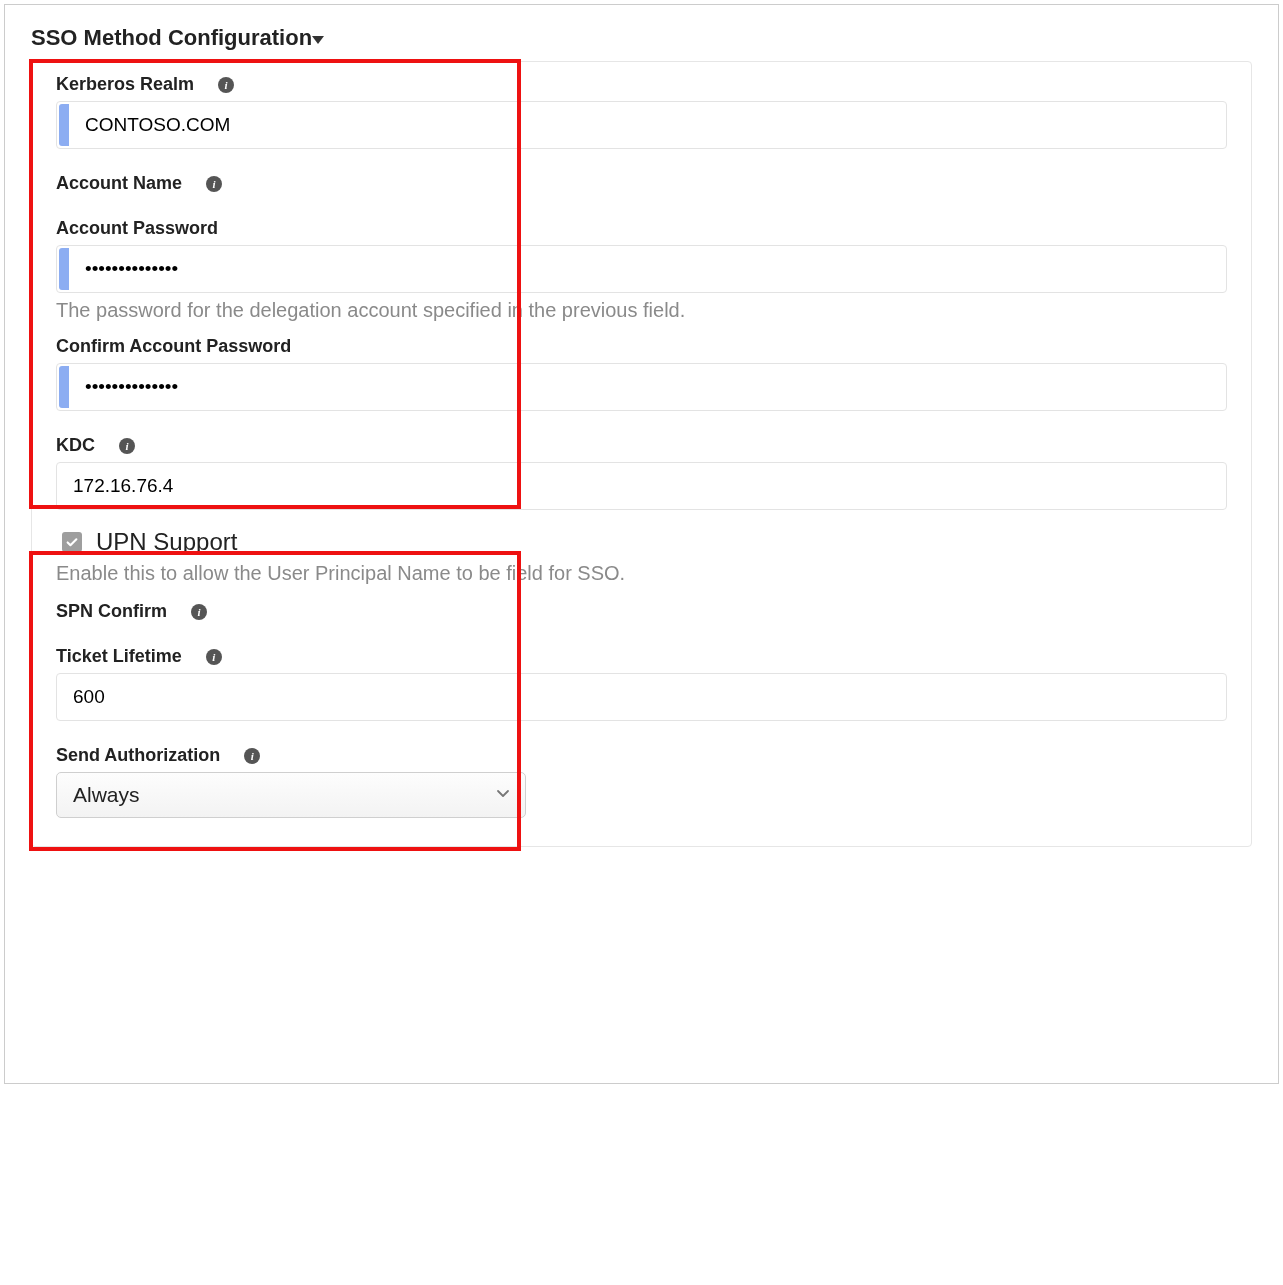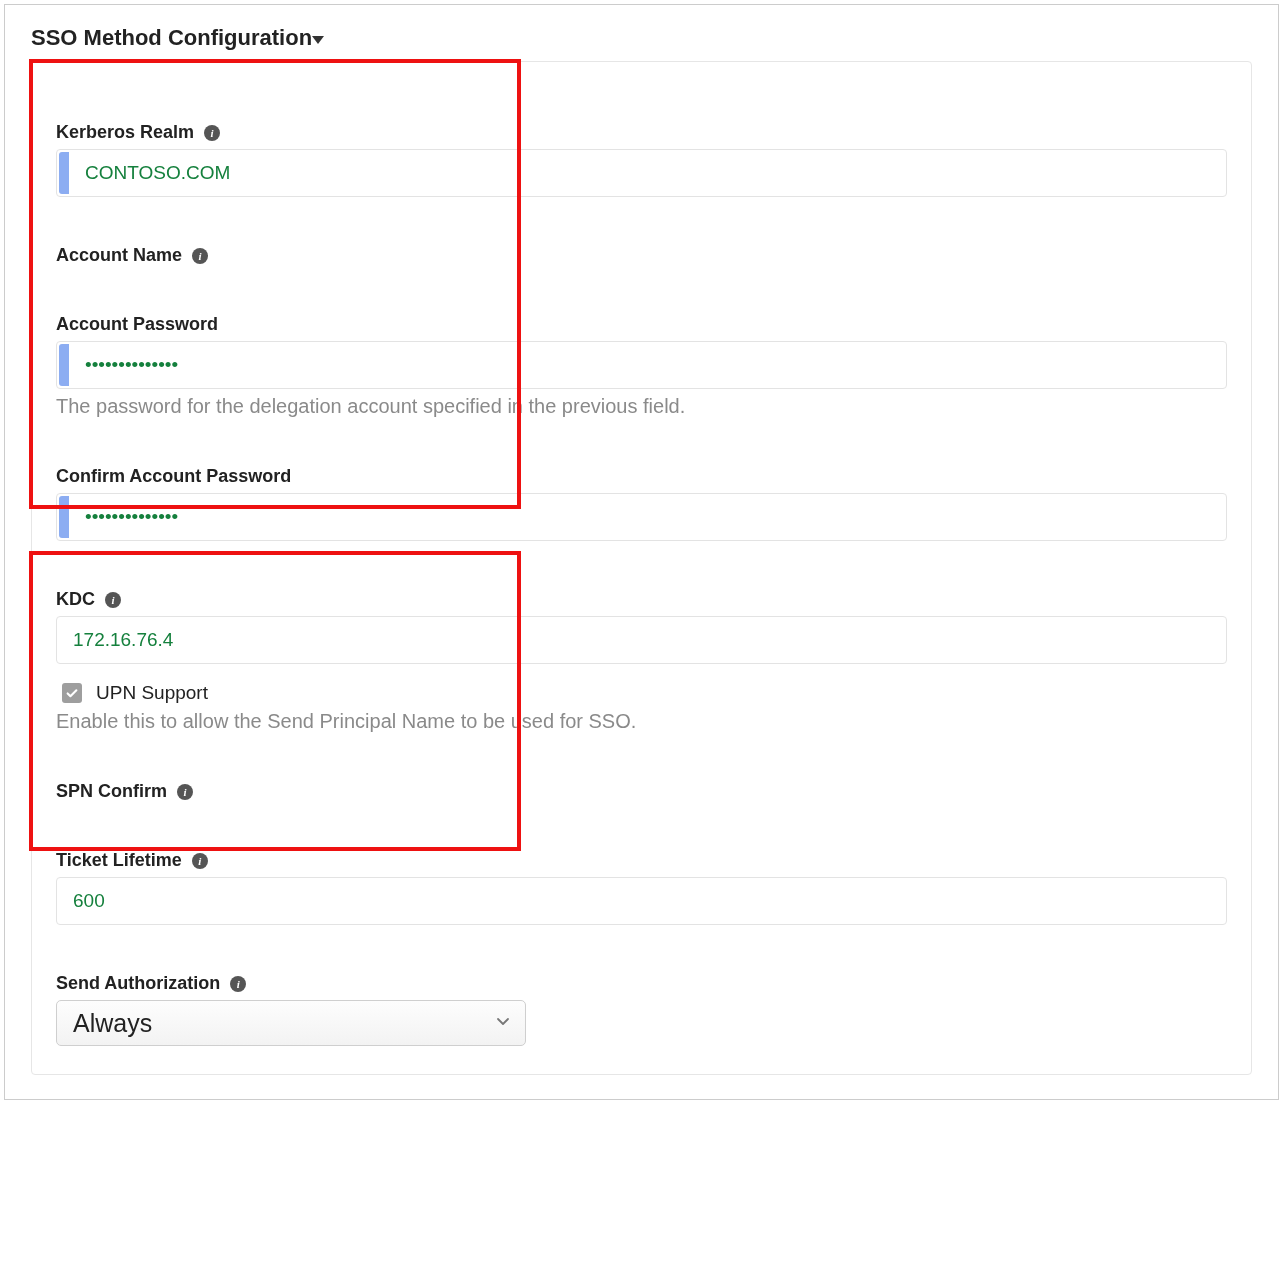--- a/index.html
+++ b/index.html
@@ -35,61 +35,61 @@
     .section-body {
       border: 1px solid #e6e6e6;
       border-radius: 4px;
       padding: 12px 24px 20px 24px;
       position: relative;
     }
     .field {
       margin-bottom: 8px;
       position: relative;
     }
-    .label-row { display: flex; align-items: center; gap: 10px; margin-bottom: 6px; margin-top: 48px; }
+    .label-row { display: flex; align-items: center; gap: 24px; margin-bottom: 6px; }
     .label-row label { font-size: 18px; font-weight: 700; color: #222; }
     .info-icon {
       display: inline-flex; align-items: center; justify-content: center;
       width: 16px; height: 16px; border-radius: 50%;
       background: #555; color: #fff; font-size: 11px; font-weight: 700;
       font-family: Georgia, serif; font-style: italic;
     }
     .input-wrap {
       position: relative; display: flex; align-items: stretch;
       border: 1px solid #e3e3e3; border-radius: 4px; background: #fff;
       height: 48px;
     }
     .input-wrap .blue-marker {
       width: 10px; background: #8cadf2;
       border-top-left-radius: 3px; border-bottom-left-radius: 3px;
       margin: 2px 0 2px 2px;
     }
     .input-wrap input {
       flex: 1; border: none; outline: none; padding: 0 16px;
-      font-size: 19px; color: #15803d; background: transparent;
+      font-size: 19px; color: #000000; background: transparent;
     }
     .help-text { color: #8a8a8a; font-size: 20px; margin: 6px 0 14px 0; }
     .checkbox-row {
       display: flex; align-items: center; gap: 14px; margin: 18px 0 4px 6px;
     }
     .checkbox-box {
       width: 20px; height: 20px; border-radius: 3px; background: #9e9e9e;
       display: inline-flex; align-items: center; justify-content: center;
       color: #fff; cursor: pointer;
     }
     .checkbox-box svg { width: 14px; height: 14px; }
-    .checkbox-label { font-size: 19px; color: #222; }
+    .checkbox-label { font-size: 24px; color: #222; }
     .select-wrap {
       position: relative; width: 470px; height: 46px;
       border: 1px solid #cfcfcf; border-radius: 5px;
       background: linear-gradient(#fdfdfd, #f3f3f3);
       display: flex; align-items: center; padding: 0 42px 0 16px;
       cursor: pointer;
     }
-    .select-value { font-size: 25px; color: #222; }
+    .select-value { font-size: 21px; color: #222; }
     .select-chevron {
       position: absolute; right: 14px; top: 50%; transform: translateY(-50%);
       color: #777;
     }
     .select-chevron svg { width: 16px; height: 16px; }
     .red-a, .red-b { position: absolute; border: 4px solid #e11; pointer-events: none; z-index: 5; }
     .red-a { left: -3px; top: -3px; width: 492px; height: 450px; }
     .red-b { left: -3px; top: 489px; width: 492px; height: 300px; }
     .mt-large { margin-top: 24px; }
     .mt-med { margin-top: 16px; }
@@ -158,21 +158,21 @@
 
     <div class="field">
       <div class="checkbox-row">
         <span class="checkbox-box">
           <svg viewBox="0 0 16 16">
               <path fill="none" stroke="#fff" stroke-width="2.4" stroke-linecap="round" stroke-linejoin="round" d="M3 8.5 L6.2 11.7 L13 4.9"></path>
             </svg>
         </span>
         <span class="checkbox-label">UPN Support</span>
       </div>
-      <div class="help-text">Enable this to allow the Send Principal Name to be used for SSO.</div>
+      <div class="help-text">Enable this to allow the User Principal Name to be field for SSO.</div>
     </div>
 
     <div class="field mt-med">
       <div class="label-row">
         <label>SPN Confirm</label>
         <span class="info-icon">i</span>
       </div>
     </div>
 
     <div class="field mt-large">

